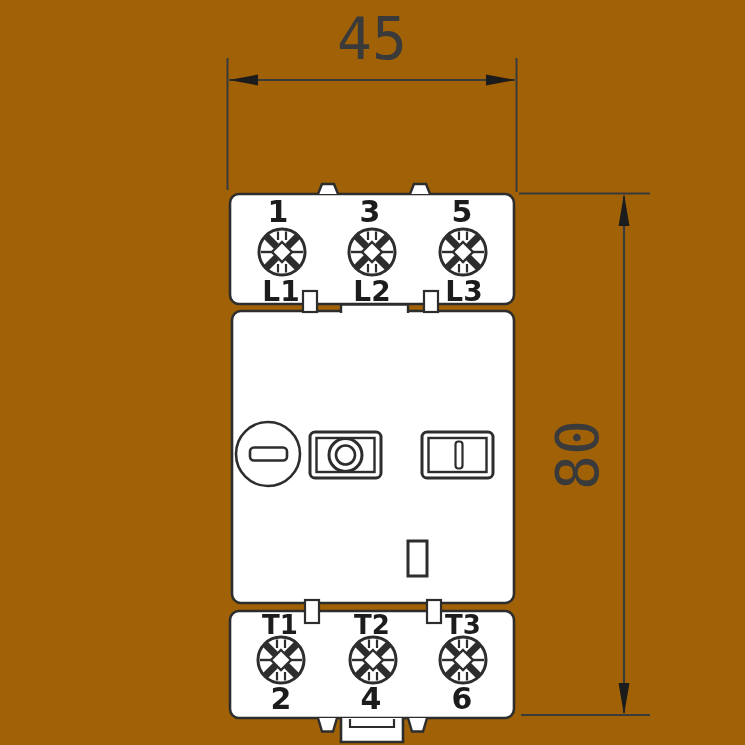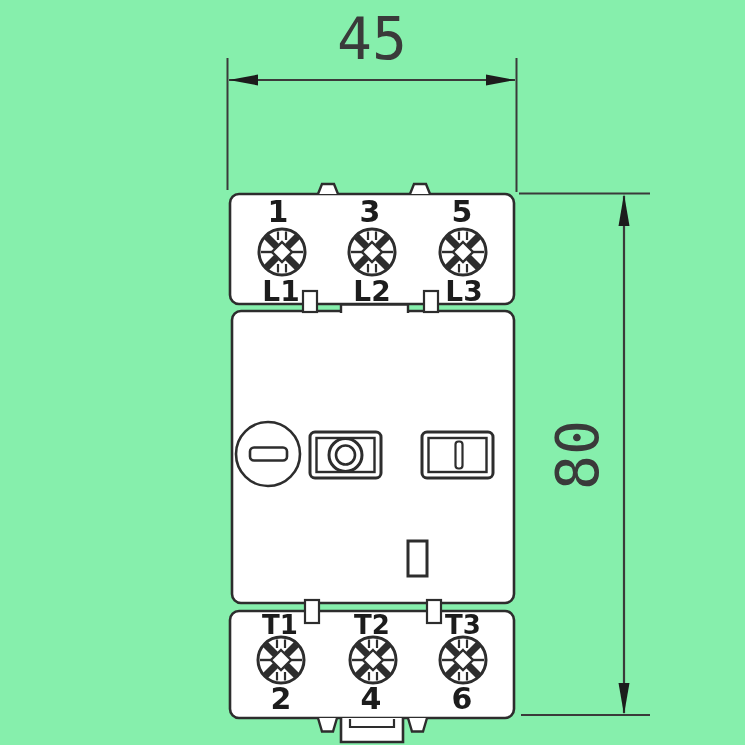--- a/index.html
+++ b/index.html
@@ -1,20 +1,20 @@
 <!DOCTYPE html>
 <html><head>
 <meta charset="utf-8">
 <style>
   html, body { margin: 0; padding: 0; background: #ffffff; }
   .frame {
     position: relative;
     width: 745px;
     height: 745px;
-    background: #86efac;
+    background: #a16207;
     overflow: hidden;
     font-family: "DejaVu Sans", sans-serif;
   }
   svg { display: block; }
   .dim-text {
     font-family: "DejaVu Sans Mono", monospace;
     font-weight: 400;
     font-size: 58px;
     fill: #3a3a3a;
   }

